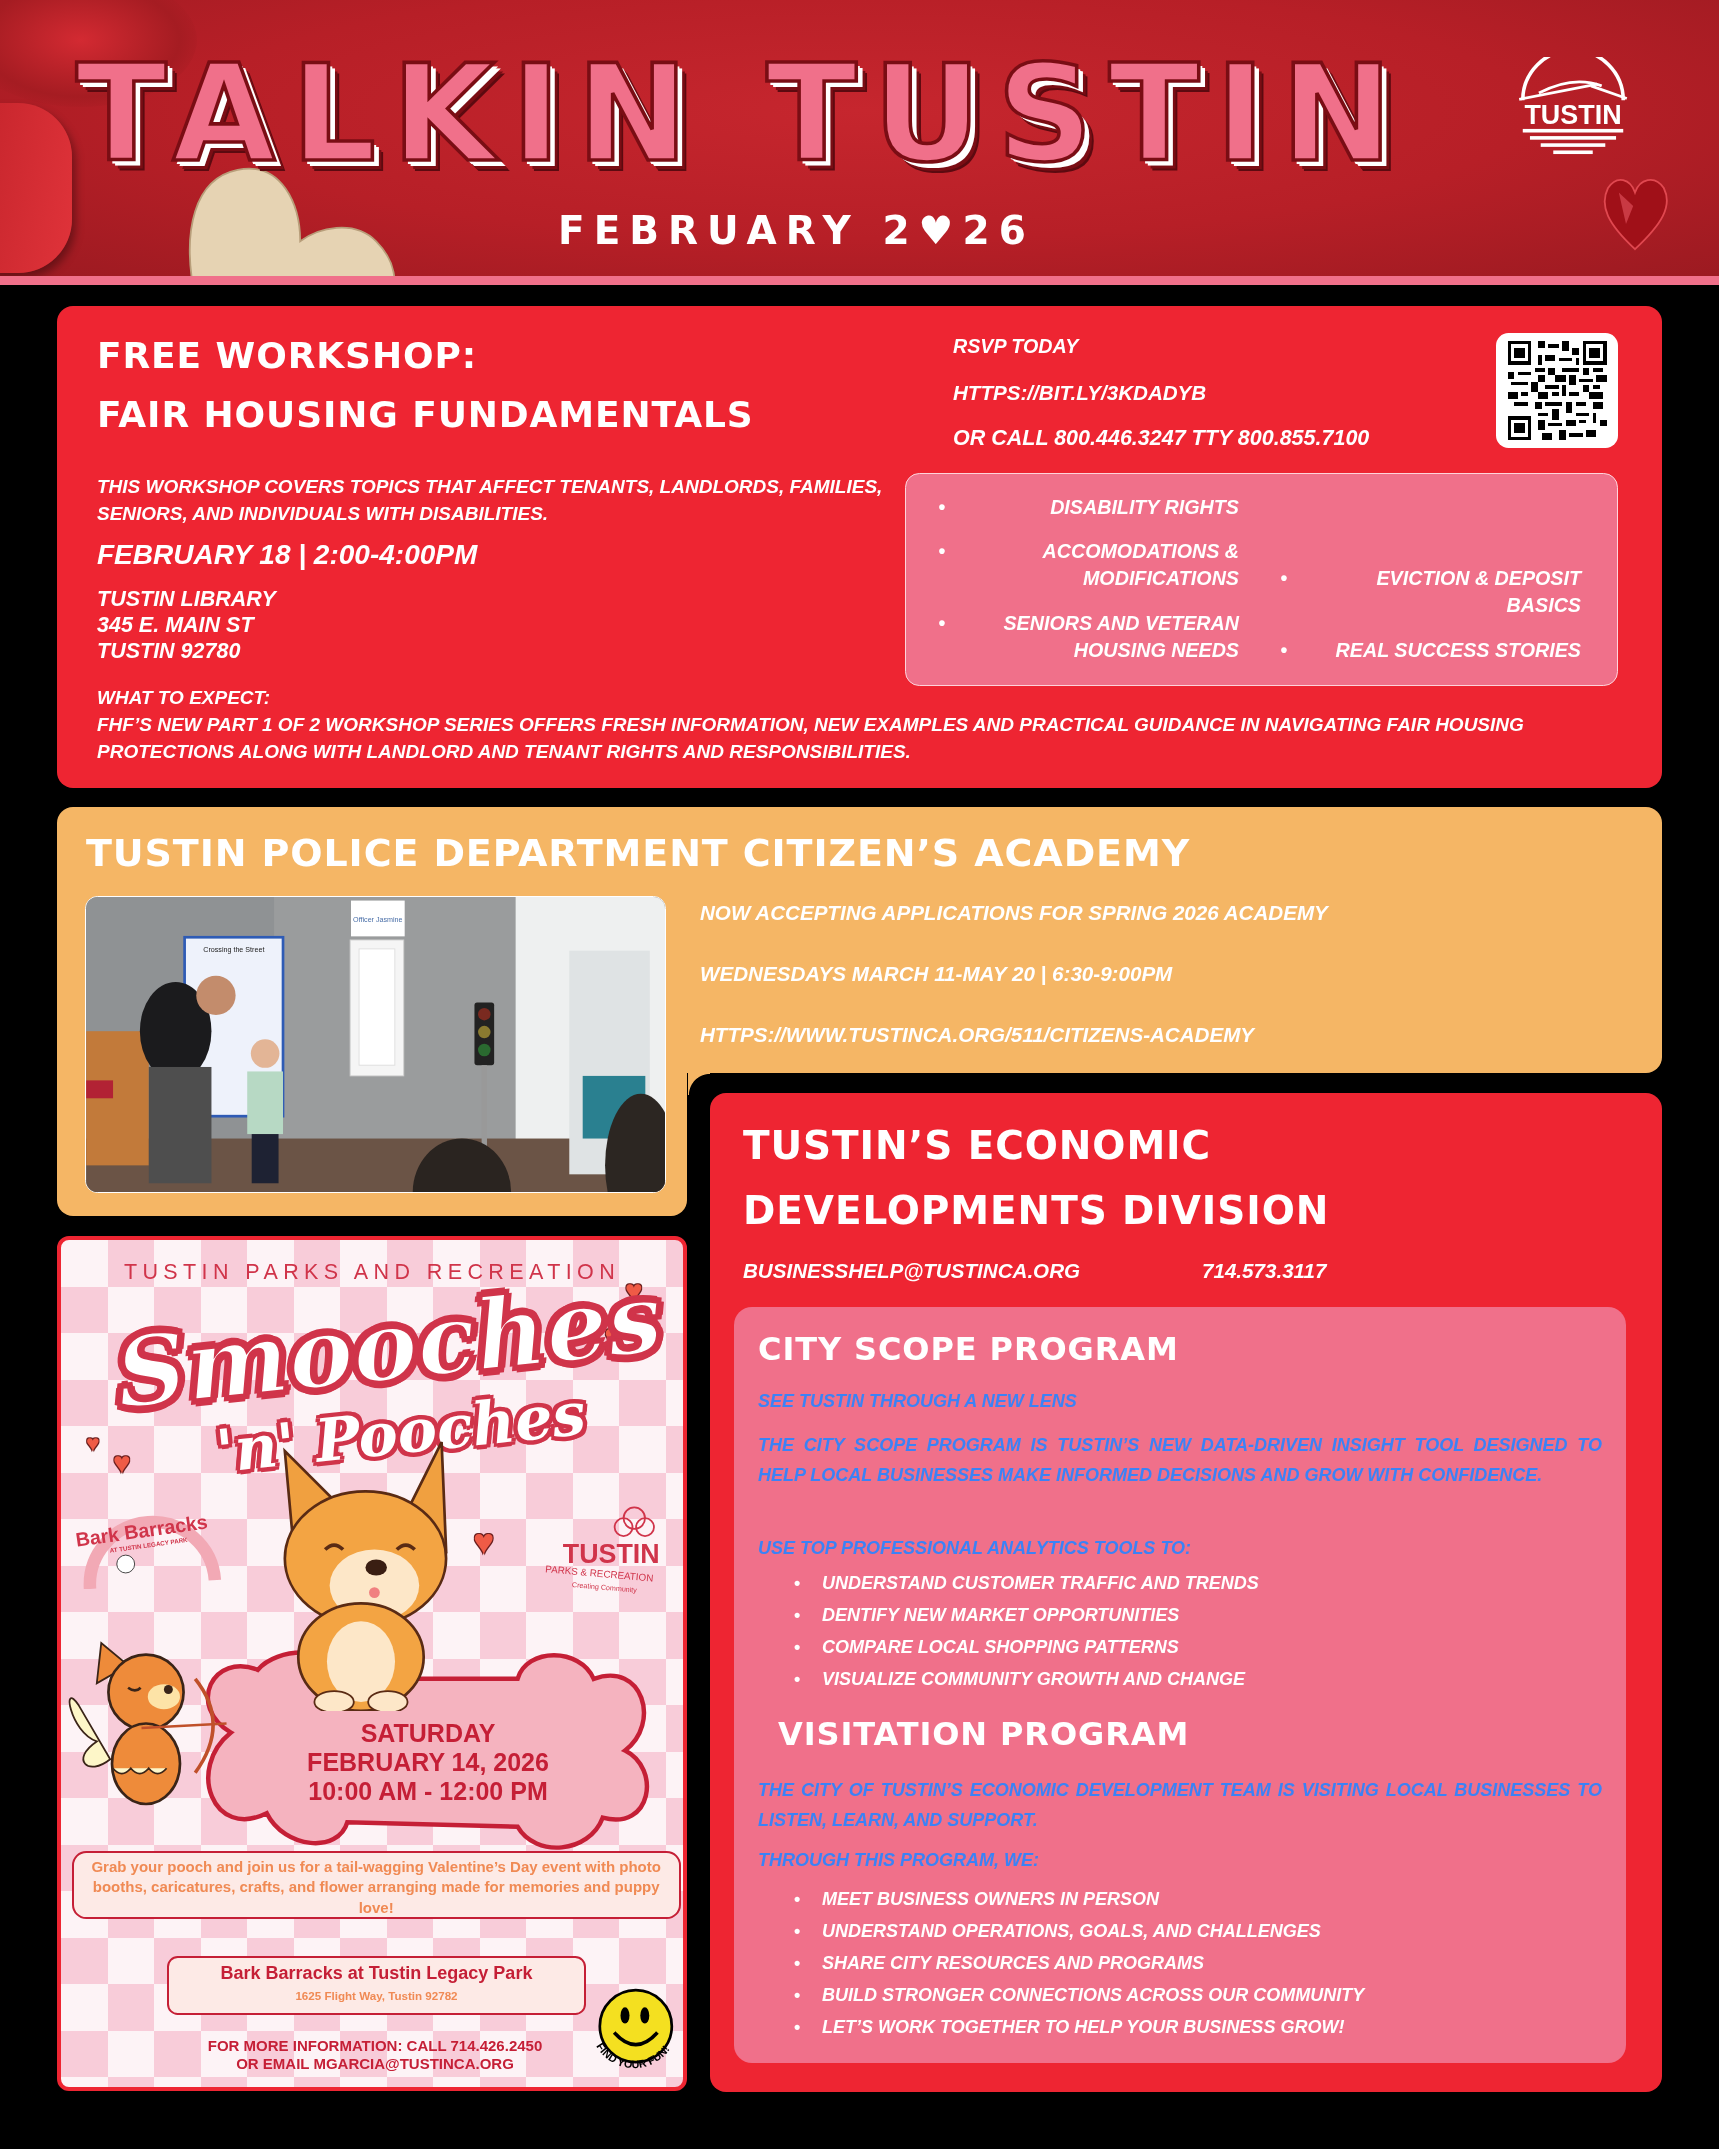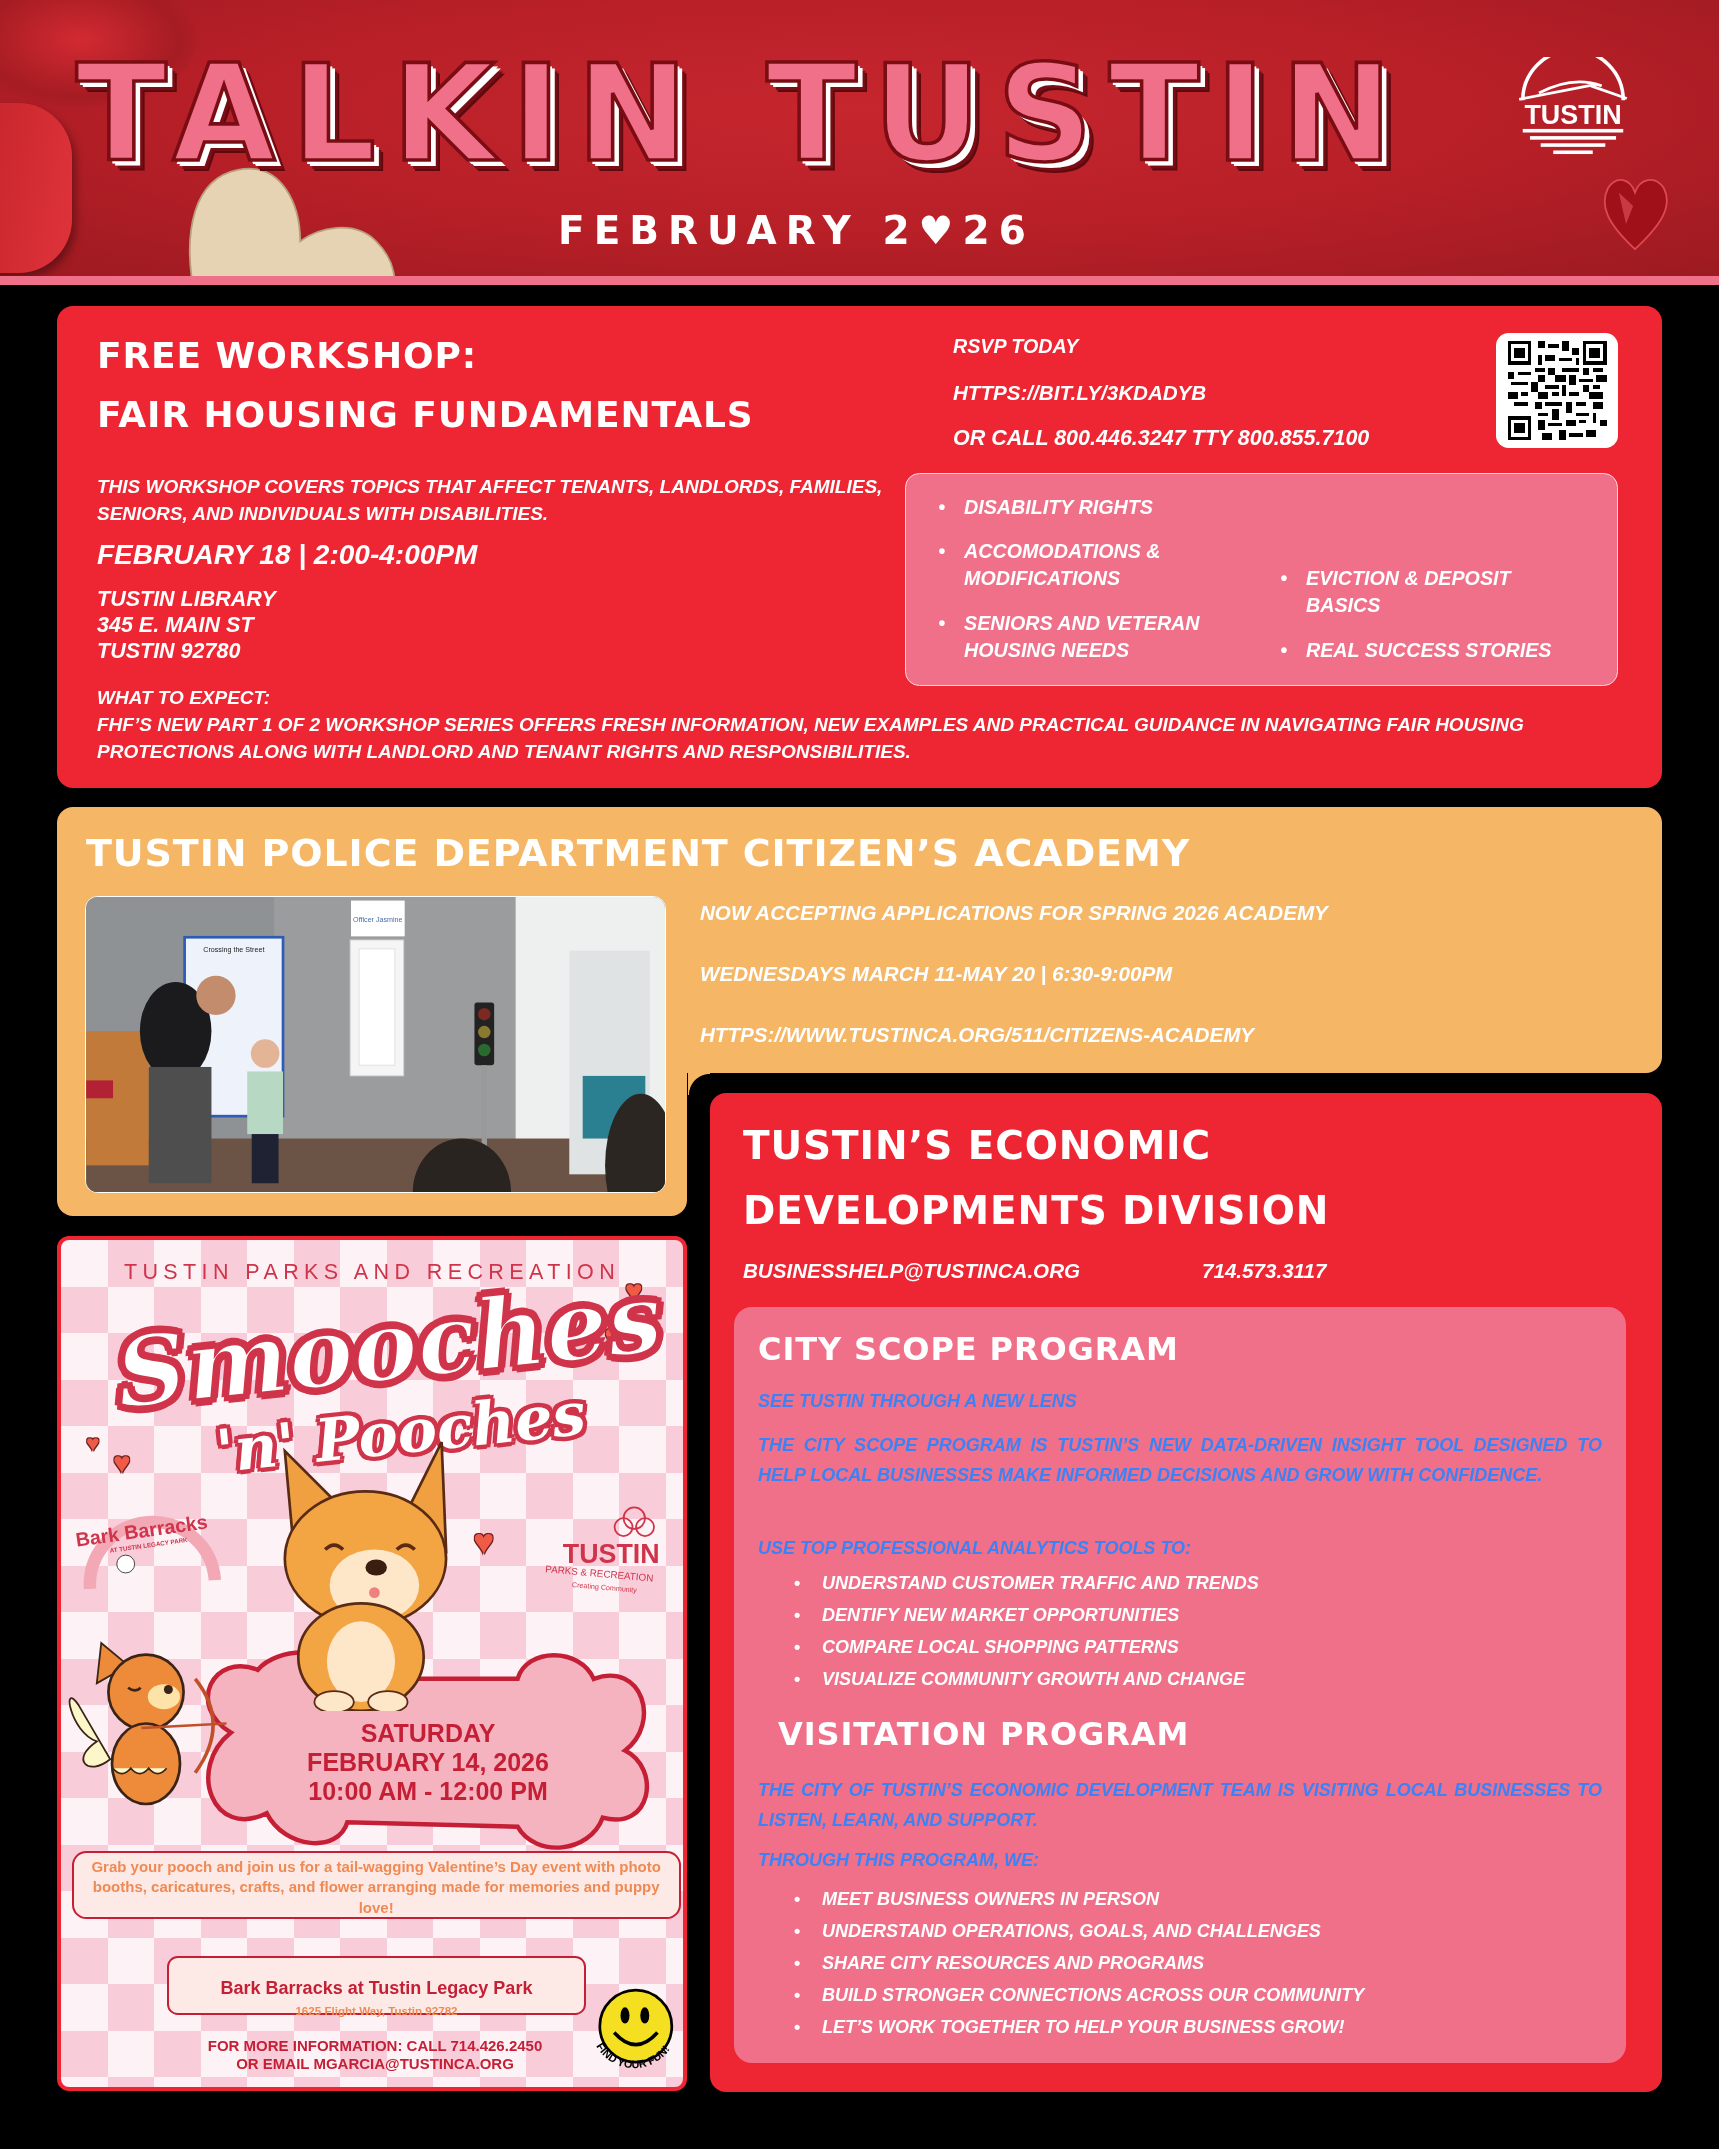--- a/index.html
+++ b/index.html
@@ -41,21 +41,21 @@
   .fh-addr { left: 97px; top: 586px; font-size: 21.5px; line-height: 26px; }
   .fh-expect { left: 97px; top: 684px; width: 1549px; font-size: 19px; line-height: 27px; white-space: normal; }
   .fh-rsvp { left: 953px; top: 333px; font-size: 19.7px; line-height: 27px; }
   .fh-link { left: 953px; top: 379px; font-size: 20.6px; line-height: 27px; }
   .fh-call { left: 953px; top: 425px; font-size: 21.5px; line-height: 27px; }
   .qr { left: 1496px; top: 333px; width: 122px; height: 115px; background: #fff; border-radius: 12.5px; padding: 8px; }
   .qr svg { width: 100%; height: 100%; }
   .fh-topics { left: 905px; top: 473px; width: 713px; height: 213px; background: #f0708a;
     border: 1.8px solid #ffd3db; border-radius: 14.3px; }
   .topic { position: absolute; font-family: "Liberation Sans", sans-serif; font-style: italic; font-weight: bold;
-    font-size: 19.7px; line-height: 27px; color: #fff; padding-left: 29px; width: 304px; }
+    font-size: 19.7px; line-height: 27px; color: #fff; padding-left: 29px; width: 304px; text-align: right; }
   .topic::before { content: "•"; position: absolute; left: 3.6px; top: 0; font-style: normal; }
 
   
   .orange { background: #f5b665; }
   .pd-top { left: 57px; top: 807px; width: 1605px; height: 266px; border-radius: 16px; }
   .pd-bottom { left: 57px; top: 1030px; width: 630px; height: 186px; border-radius: 0 0 16px 16px; }
   .pd-corner { left: 688px; top: 1073px; width: 21.5px; height: 21.5px;
     background: radial-gradient(circle at 100% 100%, transparent 20.6px, #f5b665 21.5px); }
   .pd-title { left: 86px; top: 828px; font-size: 38px; line-height: 50px; }
   .pd-photo { left: 85px; top: 896px; width: 581px; height: 297px; border-radius: 12.5px; overflow: hidden;
@@ -108,21 +108,21 @@
   .fl-corgi { left: 188px; top: 193px; width: 215px; height: 278px; }
   .fl-bone { left: 134px; top: 403px; width: 466px; height: 215px; }
   .fl-cupid { left: 0; top: 385px; width: 170px; height: 197px; }
   .fl-when { left: 134px; top: 479px; width: 466px; text-align: center; font-family: "Liberation Sans", sans-serif; font-weight: bold; color: #c51f36; }
   .fl-when .d1 { font-size: 25px; line-height: 29px; }
   .fl-when .d2 { font-size: 25px; line-height: 29px; }
   .fl-when .d3 { font-size: 25px; line-height: 29px; }
   .fl-blurb { left: 10.7px; top: 611px; width: 609px; height: 68px; background: #fdeae6; border: 2.7px solid #c51f36; border-radius: 14.3px;
     text-align: center; font-family: "Liberation Sans", sans-serif; font-weight: bold; font-size: 15px; line-height: 20.6px; color: #f08a54; padding-top: 3.6px; }
   .fl-venue { left: 106px; top: 716px; width: 419px; height: 59px; background: #fdeae6; border: 2.7px solid #c51f36; border-radius: 10.7px; text-align: center; }
-  .fl-venue .v1 { font-family: "Liberation Sans", sans-serif; font-weight: bold; font-size: 18px; line-height: 27px; color: #c51f36; padding-top: 17px; }
+  .fl-venue .v1 { font-family: "Liberation Sans", sans-serif; font-weight: bold; font-size: 18px; line-height: 27px; color: #c51f36; padding-top: 2px; }
   .fl-venue .v2 { font-family: "Liberation Sans", sans-serif; font-weight: bold; font-size: 11.6px; line-height: 18px; color: #f08a54; }
   .fl-info { left: 72px; top: 797px; width: 484px; text-align: center; font-family: "Liberation Sans", sans-serif; font-weight: bold; font-size: 15px; line-height: 18px; color: #c51f36; }
   .fl-smiley { left: 528px; top: 743px; width: 90px; height: 99px; }
 </style>
 </head>
 <body>
 
 <div class="abs header">
   <div class="heart-deco heart-red-blur"></div>
   <div class="heart-deco heart-red-left"></div>

